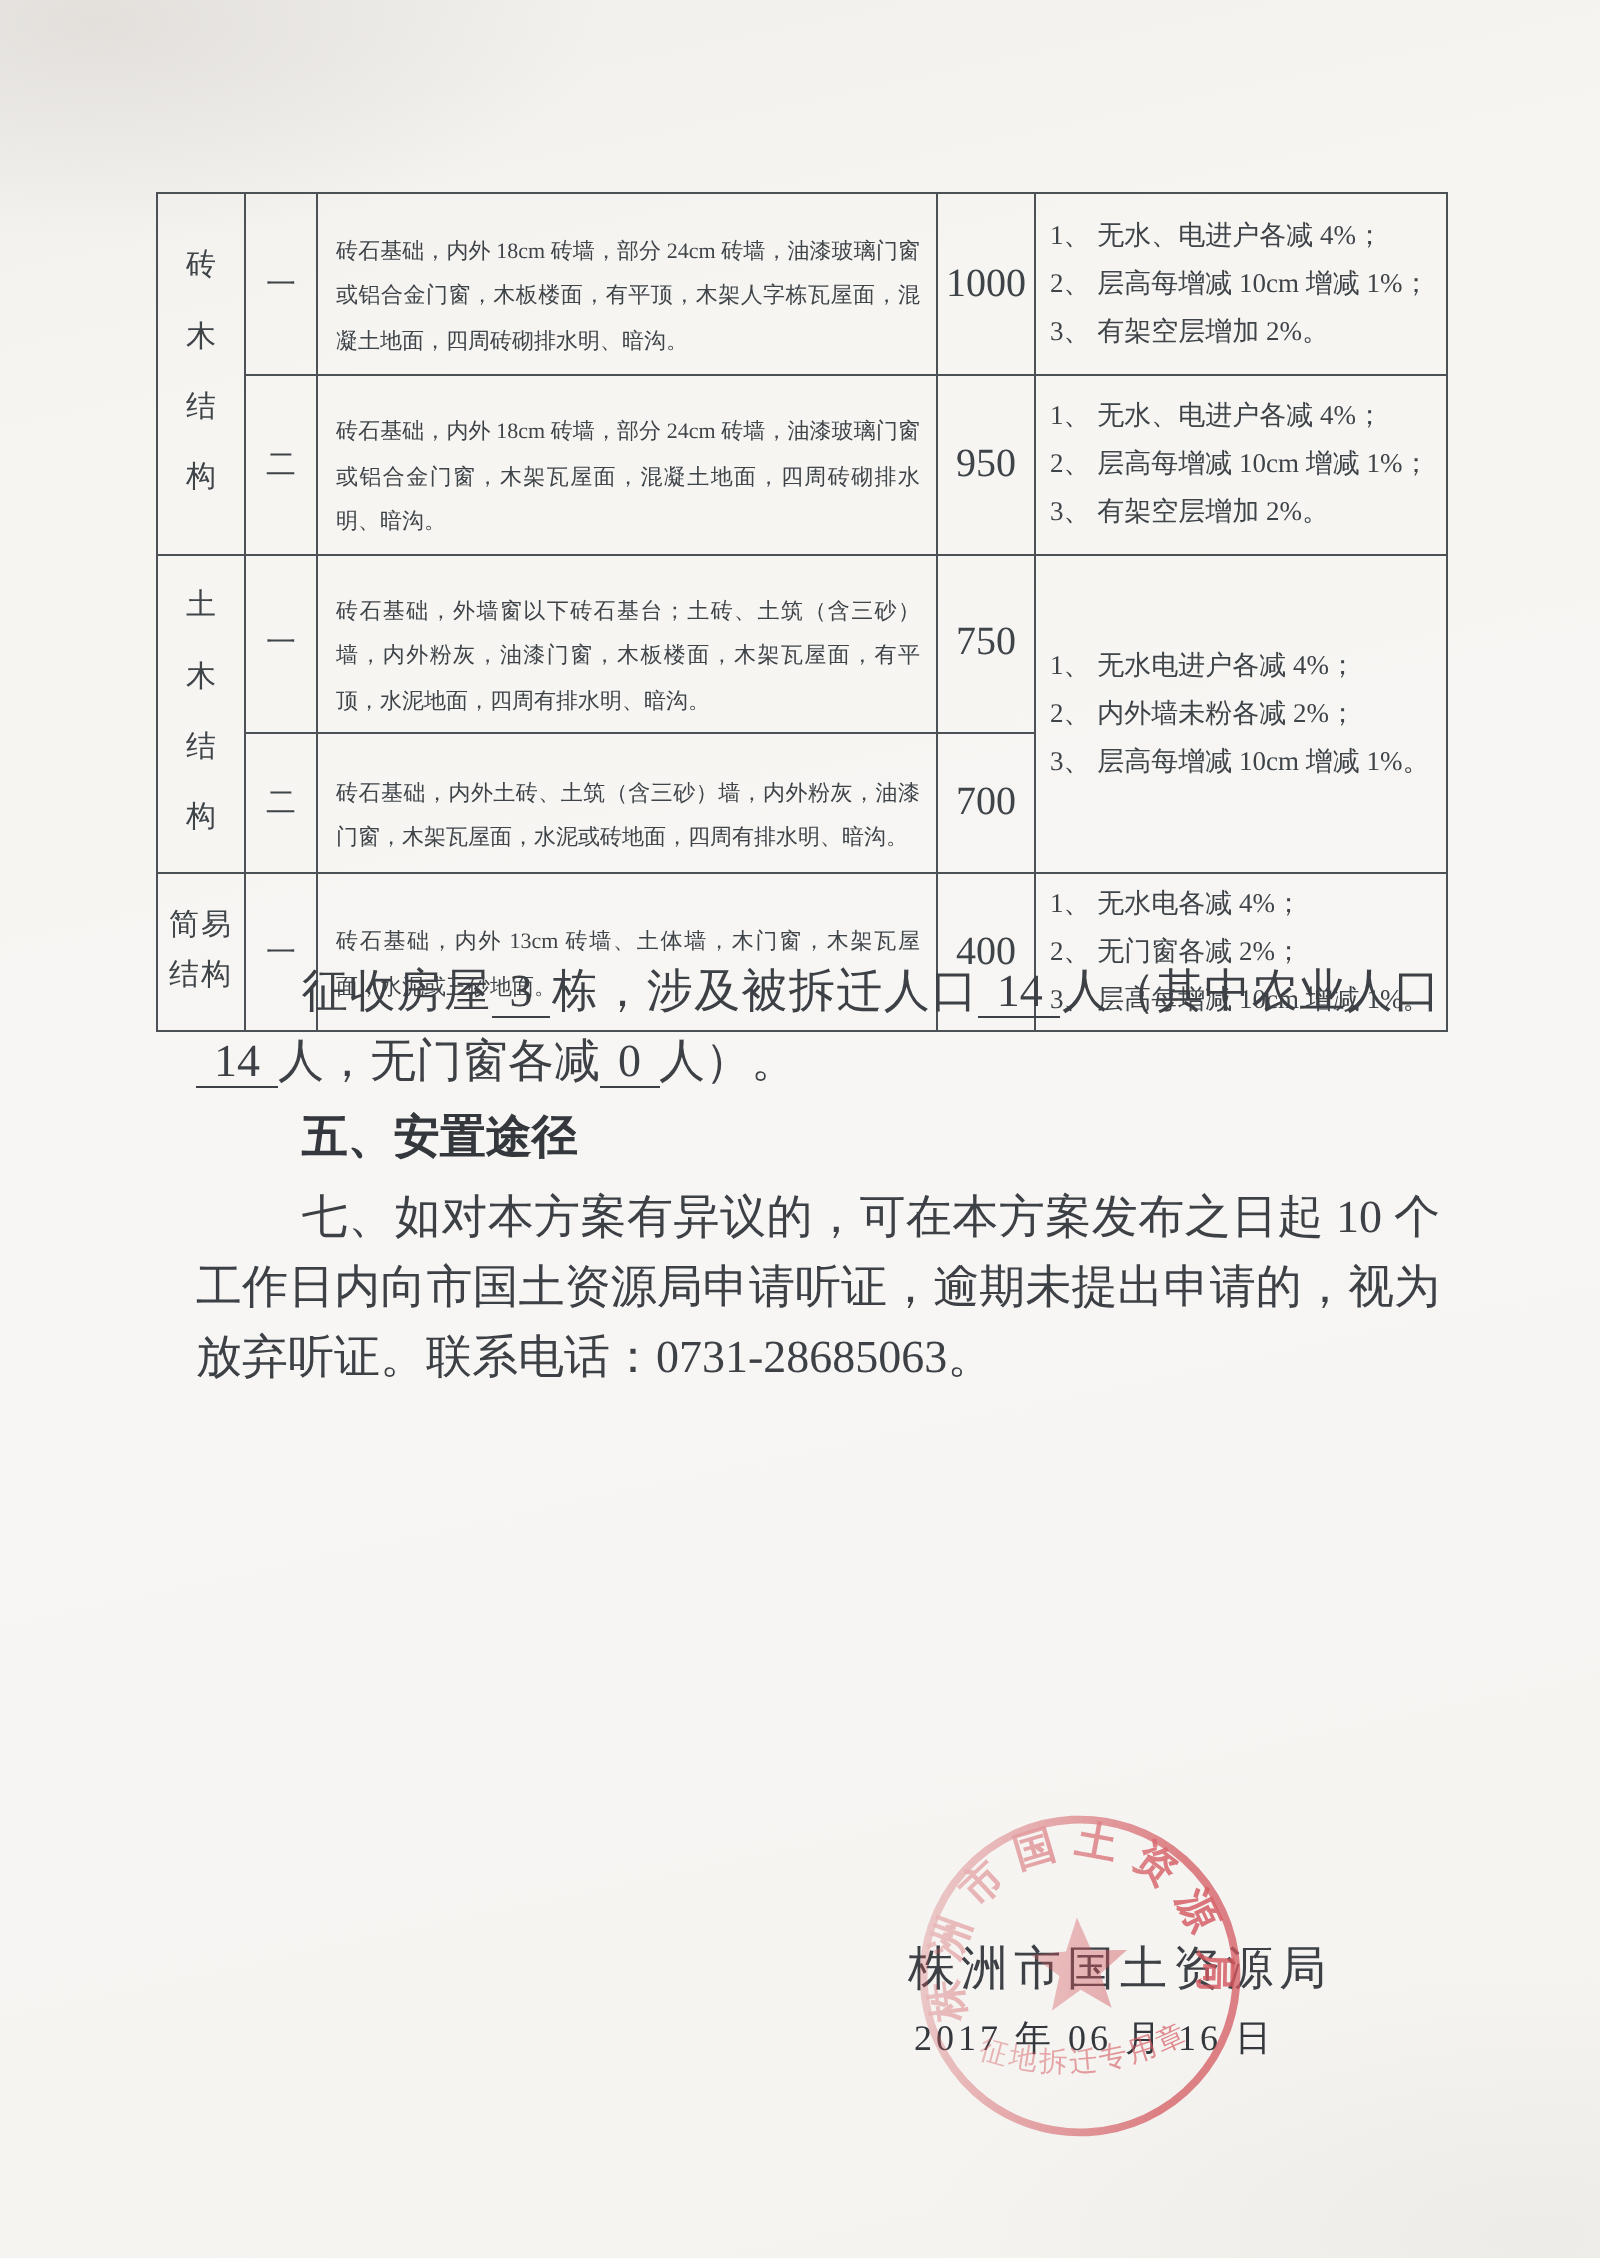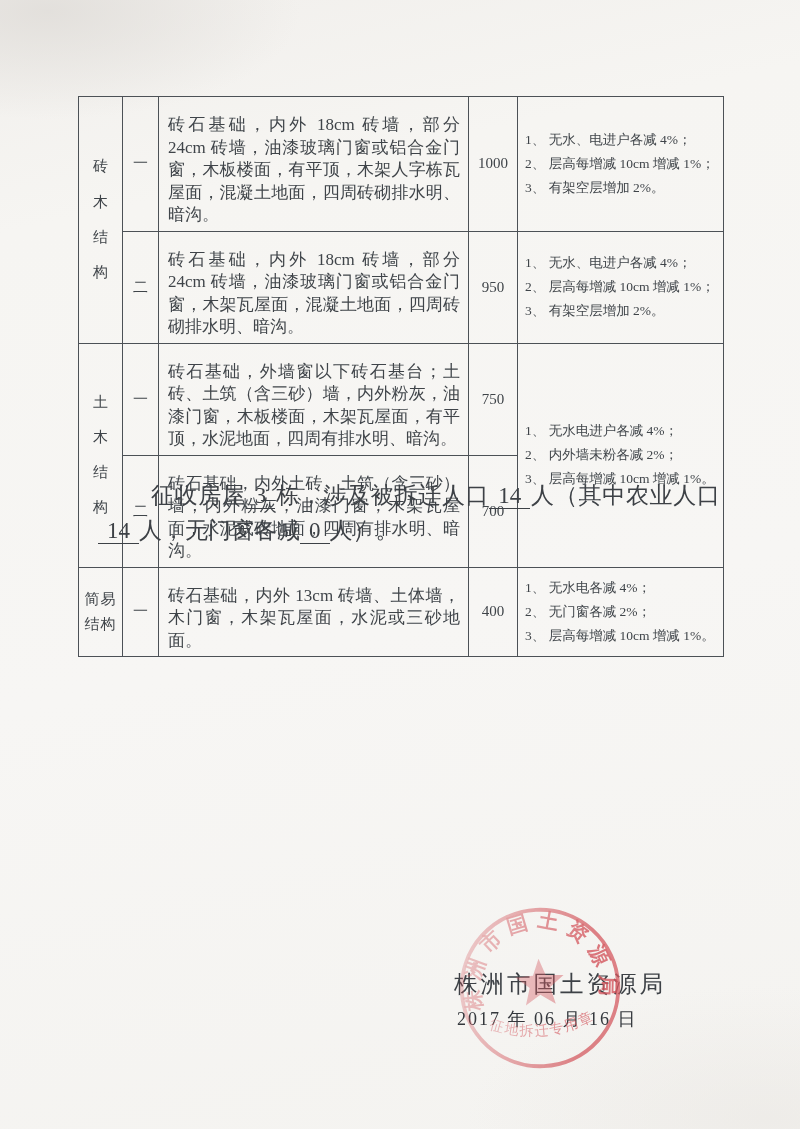--- a/index.html
+++ b/index.html
@@ -18,22 +18,22 @@
   }
 
   
   table.comp { position:absolute; left:78px; top:96px; width:645px;
     border-collapse:collapse; table-layout:fixed; }
   table.comp td { border:1.5px solid #4c5156; vertical-align:middle; color:#3f4449; }
   td.structure { text-align:center; font-size:15px; }
   td.structure .vstack  { width:1.15em; margin:0 auto; line-height:2.35; word-break:break-all; text-align:center; }
   td.structure .vstack2 { width:2.3em;  margin:0 auto; line-height:1.65; word-break:break-all; text-align:center; letter-spacing:1px; }
   td.grade { text-align:center; font-size:15px; }
-  td.desc { font-size:17px; line-height:22.5px; padding:17px 8px 4px 9px; text-align:justify; }
-  td.price { text-align:center; font-size:15px; font-family:"Liberation Serif",serif; }
+  td.desc { font-size:11px; line-height:22.5px; padding:17px 8px 4px 9px; text-align:justify; }
+  td.price { text-align:center; font-size:20px; font-family:"Liberation Serif",serif; }
   td.notes { font-size:13.5px; padding:3px 2px 3px 7px; }
   td.notes .note-line { line-height:24px; white-space:nowrap; }
   tr.r0 { height:91px; } tr.r1 { height:73px; } tr.r2 { height:83px; }
   tr.r3 { height:70px; } tr.r4 { height:57px; }
 
   
   .body-text { position:absolute; left:98px; top:478px; width:622px;
     font-size:23px; line-height:35px; color:#3d4146; text-align:justify; }
   .body-text p { text-indent:2.3em; }
   .body-text h3 { font-size:23px; font-weight:bold; text-indent:2.3em; margin:3px 0 2px 0; color:#34383d; }
@@ -117,22 +117,24 @@
           <div class="note-line">2、 无门窗各减 2%；</div>
           <div class="note-line">3、 层高每增减 10cm 增减 1%。</div>
         </td>
       </tr>
     </tbody>
   </table>
 
   <div class="body-text">
     <p><span>征收房屋</span><span class="uline">3</span><span>栋，涉及被拆迁人口</span><span class="uline">14</span><span>人（其中农业人口</span><span class="uline">14</span><span>人，无门窗各减</span><span class="uline">0</span><span>人）。</span></p>
 
+    <h3>五、安置途径</h3>
 
 
+    <p class="gap">七、如对本方案有异议的，可在本方案发布之日起 10 个工作日内向市国土资源局申请听证，逾期未提出申请的，视为放弃听证。联系电话：0731-28685063。</p>
   </div>
 
   <div class="sig-org">株洲市国土资源局</div>
   <div class="sig-date">2017 年 06 月 16 日</div>
 
   <svg class="seal" viewBox="0 0 180 180" xmlns="http://www.w3.org/2000/svg">
     <circle cx="90" cy="90" r="80" fill="none" stroke="#d4585f" stroke-width="4" opacity="0.78"></circle>
     <polygon points="90,60 96.5,77.1 114.7,78 100.5,89.4 105.3,107 90,97 74.7,107 79.5,89.4 65.3,78 83.5,77.1" fill="#d4585f" opacity="0.55"></polygon>
     <defs>
       <path id="ringArc" d="M 31.7 111.2 A 62 62 0 1 1 148.3 111.2" fill="none"></path>

